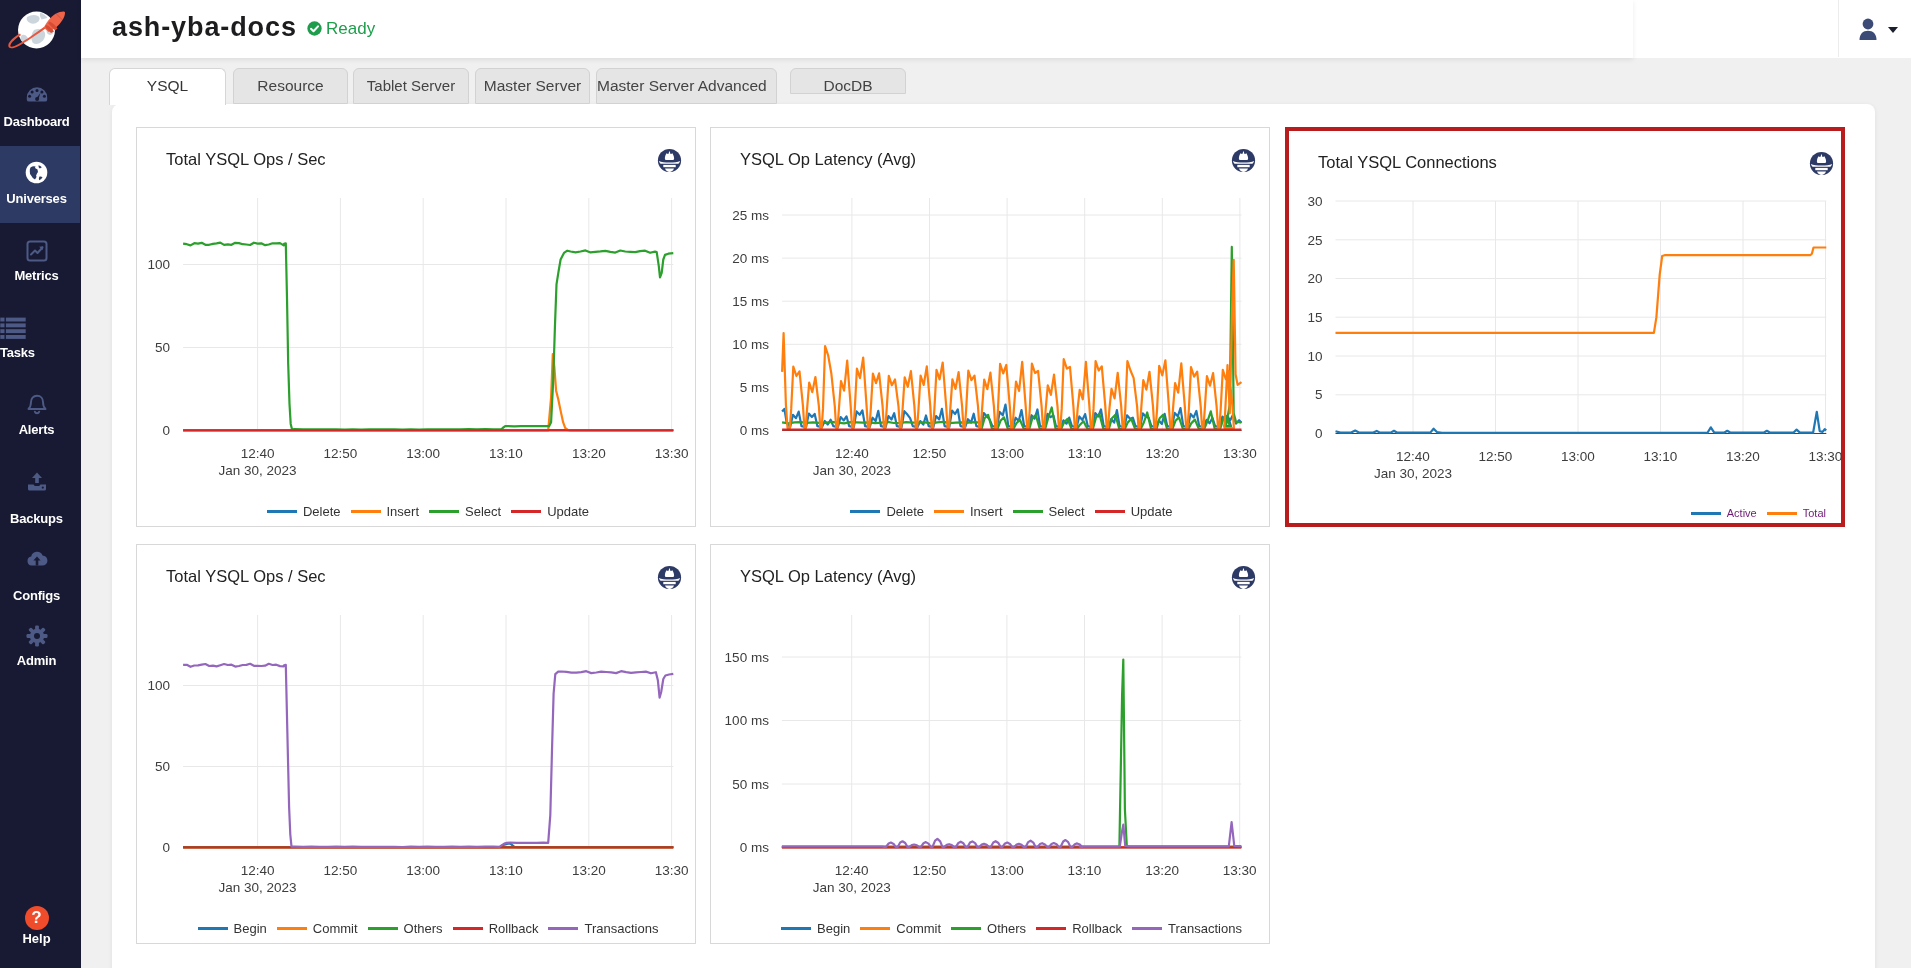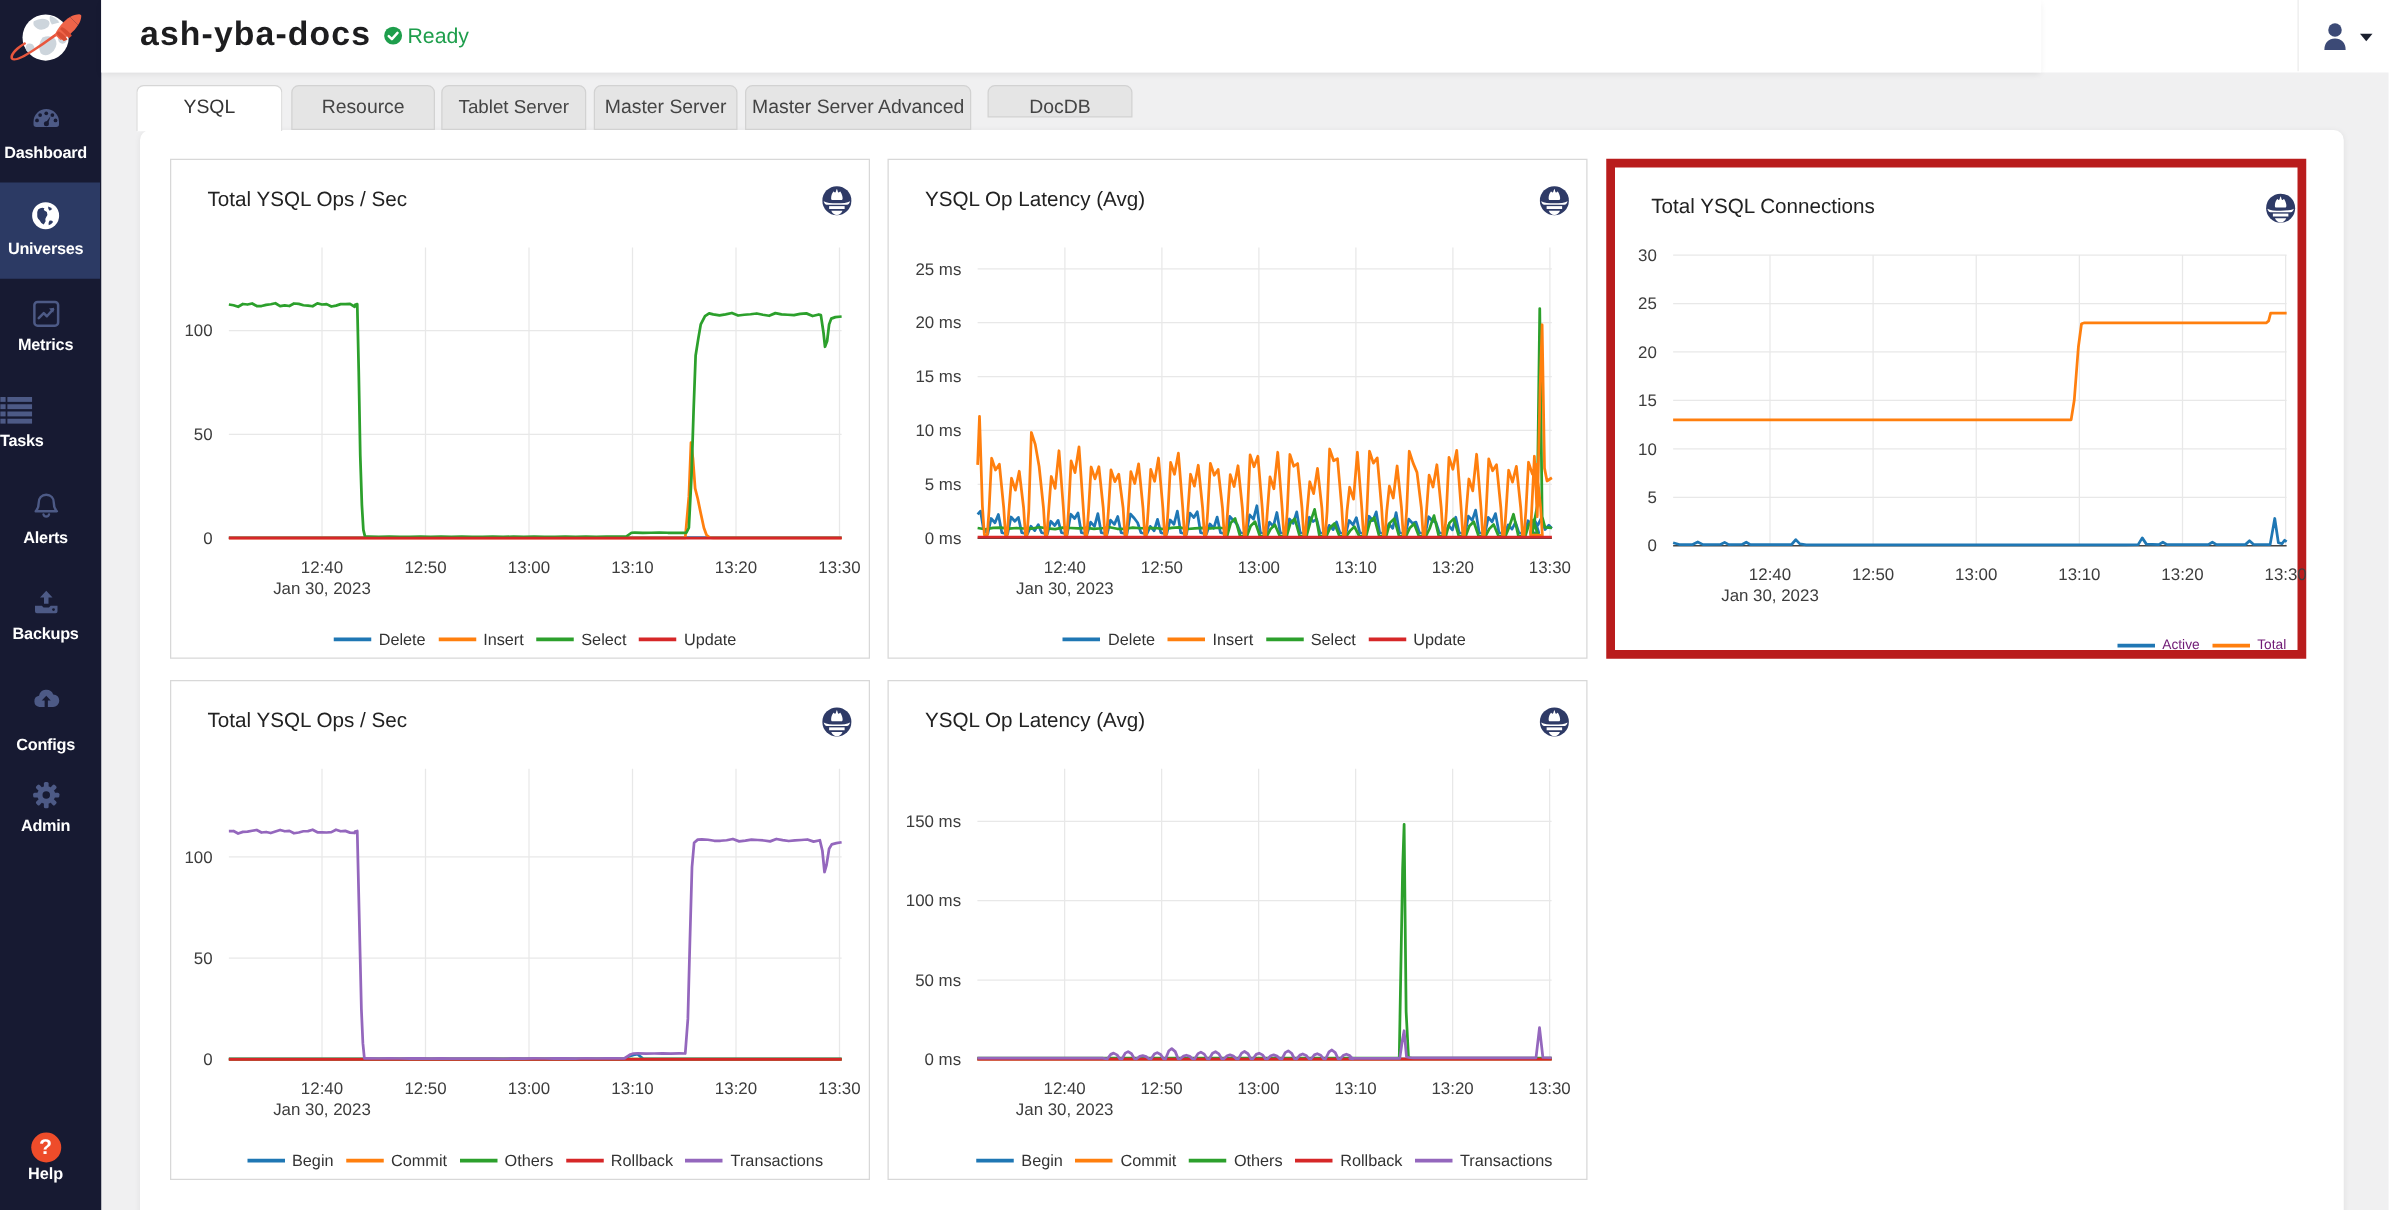--- a/index.html
+++ b/index.html
@@ -18,21 +18,21 @@
   <svg width="12" height="8" viewBox="0 0 12 8" style="position:absolute;left:1806px;top:26px">
       <path d="M1 1 L6 7 L11 1 Z" fill="#1b1f2e"></path>
     </svg>
 </div>
 <div style="position:absolute;left:81px;top:58px;width:1830px;height:910px;background:#f0f0f1"></div>
 <div style="position:absolute;left:112px;top:104px;width:1763px;height:880px;background:#fff;border-radius:8px 8px 0 0;box-shadow:0 1px 5px rgba(0,0,0,0.07)"></div>
 <div style="position:absolute;left:109px;top:68px;width:117px;background:#fff;border:1px solid #d6d6d6;border-bottom:none;height:37px;z-index:3;color:#333;box-sizing:border-box;border-radius:6px 6px 0 0;text-align:center;line-height:34px;font-size:15.5px">YSQL</div>
 <div style="position:absolute;left:233px;top:68px;width:115px;background:#e5e5e5;border:1px solid #d2d2d2;height:36px;color:#444;box-sizing:border-box;border-radius:6px 6px 0 0;text-align:center;line-height:34px;font-size:15.5px">Resource</div>
 <div style="position:absolute;left:353px;top:68px;width:116px;background:#e5e5e5;border:1px solid #d2d2d2;height:36px;color:#444;box-sizing:border-box;border-radius:6px 6px 0 0;text-align:center;line-height:34px;font-size:15px">Tablet Server</div>
 <div style="position:absolute;left:475px;top:68px;width:115px;background:#e5e5e5;border:1px solid #d2d2d2;height:36px;color:#444;box-sizing:border-box;border-radius:6px 6px 0 0;text-align:center;line-height:34px;font-size:15.5px">Master Server</div>
-<div style="position:absolute;left:596px;top:68px;width:181px;background:#e5e5e5;border:1px solid #d2d2d2;height:36px;color:#444;box-sizing:border-box;border-radius:6px 6px 0 0;text-align:center;line-height:34px;font-size:15.5px">Master Server Advanced</div>
+<div style="position:absolute;left:596px;top:68px;width:181px;background:#e5e5e5;border:1px solid #d2d2d2;height:36px;color:#444;box-sizing:border-box;border-radius:6px 6px 0 0;line-height:34px;font-size:15.5px">Master Server Advanced</div>
 <div style="position:absolute;left:790px;top:68px;width:116px;background:#e5e5e5;border:1px solid #d2d2d2;height:26px;color:#444;box-sizing:border-box;border-radius:6px 6px 0 0;text-align:center;line-height:34px;font-size:15.5px">DocDB</div>
 <div style="position:absolute;left:136px;top:127px;width:560px;height:400px;background:#fff;border:1px solid #d8d8d8;box-sizing:border-box">
     <svg width="560" height="400" viewBox="0 0 560 400" style="position:absolute;left:0;top:0;font-family:'Liberation Sans',sans-serif">
 <text x="29" y="36.5" font-size="16.5" fill="#222">Total YSQL Ops / Sec</text>
 <g transform="translate(532.5,32.5)">
         <circle r="11.6" fill="#2e3a66"></circle>
 <path d="M 0,-9.6 C 0.8,-8.2 0.4,-7.3 1.2,-6.6 C 2.0,-5.9 2.2,-8.0 3.0,-7.0 C 4.0,-5.6 4.6,-3.4 4.6,-2.0 C 4.6,-1.1 4.3,-0.6 3.6,-0.6 L -3.6,-0.6 C -4.3,-0.6 -4.6,-1.1 -4.6,-2.0 C -4.6,-3.8 -4.0,-5.8 -3.0,-7.0 C -2.2,-8.0 -2.0,-5.9 -1.3,-6.6 C -0.5,-7.3 -0.8,-8.2 0,-9.6 Z" fill="#fff"></path>
 <path d="M -10.6,0.4 C -8.4,1.6 -4.5,2.1 0,2.1 C 4.5,2.1 8.4,1.6 10.6,0.4 C 10.2,1.9 9.2,3.3 8.1,3.3 L -8.1,3.3 C -9.2,3.3 -10.2,1.9 -10.6,0.4 Z" fill="#fff"></path>
 <rect x="-6.2" y="4.4" width="12.4" height="2.3" fill="#fff"></rect>
 <path d="M -4.5,8 L 4.5,8 C 3.7,10.1 2,11.4 0,11.4 C -2,11.4 -3.7,10.1 -4.5,8 Z" fill="#fff"></path>
@@ -132,21 +132,21 @@
       <span style="display:inline-flex;align-items:center">
         <span style="width:30px;height:3px;background:#2ca02c;margin-right:6px"></span>
         <span>Select</span>
       </span>
       <span style="display:inline-flex;align-items:center">
         <span style="width:30px;height:3px;background:#d62728;margin-right:6px"></span>
         <span>Update</span>
       </span>
     </div>
   </div>
-<div style="position:absolute;left:1285px;top:127px;width:560px;height:400px;background:#fff;border:7px solid #b91c1c;box-sizing:border-box">
+<div style="position:absolute;left:1285px;top:127px;width:560px;height:400px;background:#fff;border:4px solid #b91c1c;box-sizing:border-box">
     <svg width="560" height="400" viewBox="0 0 560 400" style="position:absolute;left:0;top:0;font-family:'Liberation Sans',sans-serif">
 <text x="29" y="36.5" font-size="16.5" fill="#222">Total YSQL Connections</text>
 <g transform="translate(532.5,32.5)">
         <circle r="11.6" fill="#2e3a66"></circle>
 <path d="M 0,-9.6 C 0.8,-8.2 0.4,-7.3 1.2,-6.6 C 2.0,-5.9 2.2,-8.0 3.0,-7.0 C 4.0,-5.6 4.6,-3.4 4.6,-2.0 C 4.6,-1.1 4.3,-0.6 3.6,-0.6 L -3.6,-0.6 C -4.3,-0.6 -4.6,-1.1 -4.6,-2.0 C -4.6,-3.8 -4.0,-5.8 -3.0,-7.0 C -2.2,-8.0 -2.0,-5.9 -1.3,-6.6 C -0.5,-7.3 -0.8,-8.2 0,-9.6 Z" fill="#fff"></path>
 <path d="M -10.6,0.4 C -8.4,1.6 -4.5,2.1 0,2.1 C 4.5,2.1 8.4,1.6 10.6,0.4 C 10.2,1.9 9.2,3.3 8.1,3.3 L -8.1,3.3 C -9.2,3.3 -10.2,1.9 -10.6,0.4 Z" fill="#fff"></path>
 <rect x="-6.2" y="4.4" width="12.4" height="2.3" fill="#fff"></rect>
 <path d="M -4.5,8 L 4.5,8 C 3.7,10.1 2,11.4 0,11.4 C -2,11.4 -3.7,10.1 -4.5,8 Z" fill="#fff"></path>
 </g>
 <line x1="124.0" y1="70.0" x2="124.0" y2="302.5" stroke="#e8e8e8" stroke-width="1"></line>
@@ -371,21 +371,21 @@
 <path d="M10.8 19.6 A 2.3 2.3 0 0 0 15.2 19.6" fill="none" stroke="#4d5a86" stroke-width="1.9" stroke-linecap="round"></path>
         </svg></div>
 <div style="margin-top:4px;font-size:13px;font-weight:700;color:#fff;letter-spacing:-0.2px">Alerts</div>
     </div>
 <div style="position:absolute;left:0;top:454px;width:80px;height:77px;text-align:center;padding-right:7px;box-sizing:border-box">
 <div style="margin-top:15px;height:26px"><svg width="26" height="26" viewBox="0 0 26 26">
           <path d="M13 3.5 L18 9 L14.8 9 L14.8 14 L11.2 14 L11.2 9 L8 9 Z" fill="#4d5a86"></path>
 <path d="M4 15.5 L9.5 15.5 L10.8 17 L15.2 17 L16.5 15.5 L22 15.5 L22 20 A 1.5 1.5 0 0 1 20.5 21.5 L 5.5 21.5 A 1.5 1.5 0 0 1 4 20 Z" fill="#4d5a86"></path>
 <circle cx="18.8" cy="18.6" r="1.1" fill="#171a32"></circle>
         </svg></div>
-<div style="margin-top:4px;font-size:13px;font-weight:700;color:#fff;letter-spacing:-0.2px">Backups</div>
+<div style="margin-top:16px;font-size:13px;font-weight:700;color:#fff;letter-spacing:-0.2px">Backups</div>
     </div>
 <div style="position:absolute;left:0;top:531px;width:80px;height:77px;text-align:center;padding-right:7px;box-sizing:border-box">
 <div style="margin-top:15px;height:26px"><svg width="26" height="26" viewBox="0 0 26 26">
           <path d="M7.5 19.5 A 4.5 4.5 0 0 1 7.2 10.6 A 6 6 0 0 1 18.6 9.5 A 4.9 4.9 0 0 1 18.3 19.5 Z" fill="#4d5a86"></path>
 <path d="M13 10.5 L16.6 14.4 L14.3 14.4 L14.3 19.5 L11.7 19.5 L11.7 14.4 L9.4 14.4 Z" fill="#171a32"></path>
         </svg></div>
 <div style="margin-top:16px;font-size:13px;font-weight:700;color:#fff;letter-spacing:-0.2px">Configs</div>
     </div>
 <div style="position:absolute;left:0;top:608px;width:80px;height:77px;text-align:center;padding-right:7px;box-sizing:border-box">
 <div style="margin-top:15px;height:26px"><svg width="26" height="26" viewBox="0 0 26 26">

